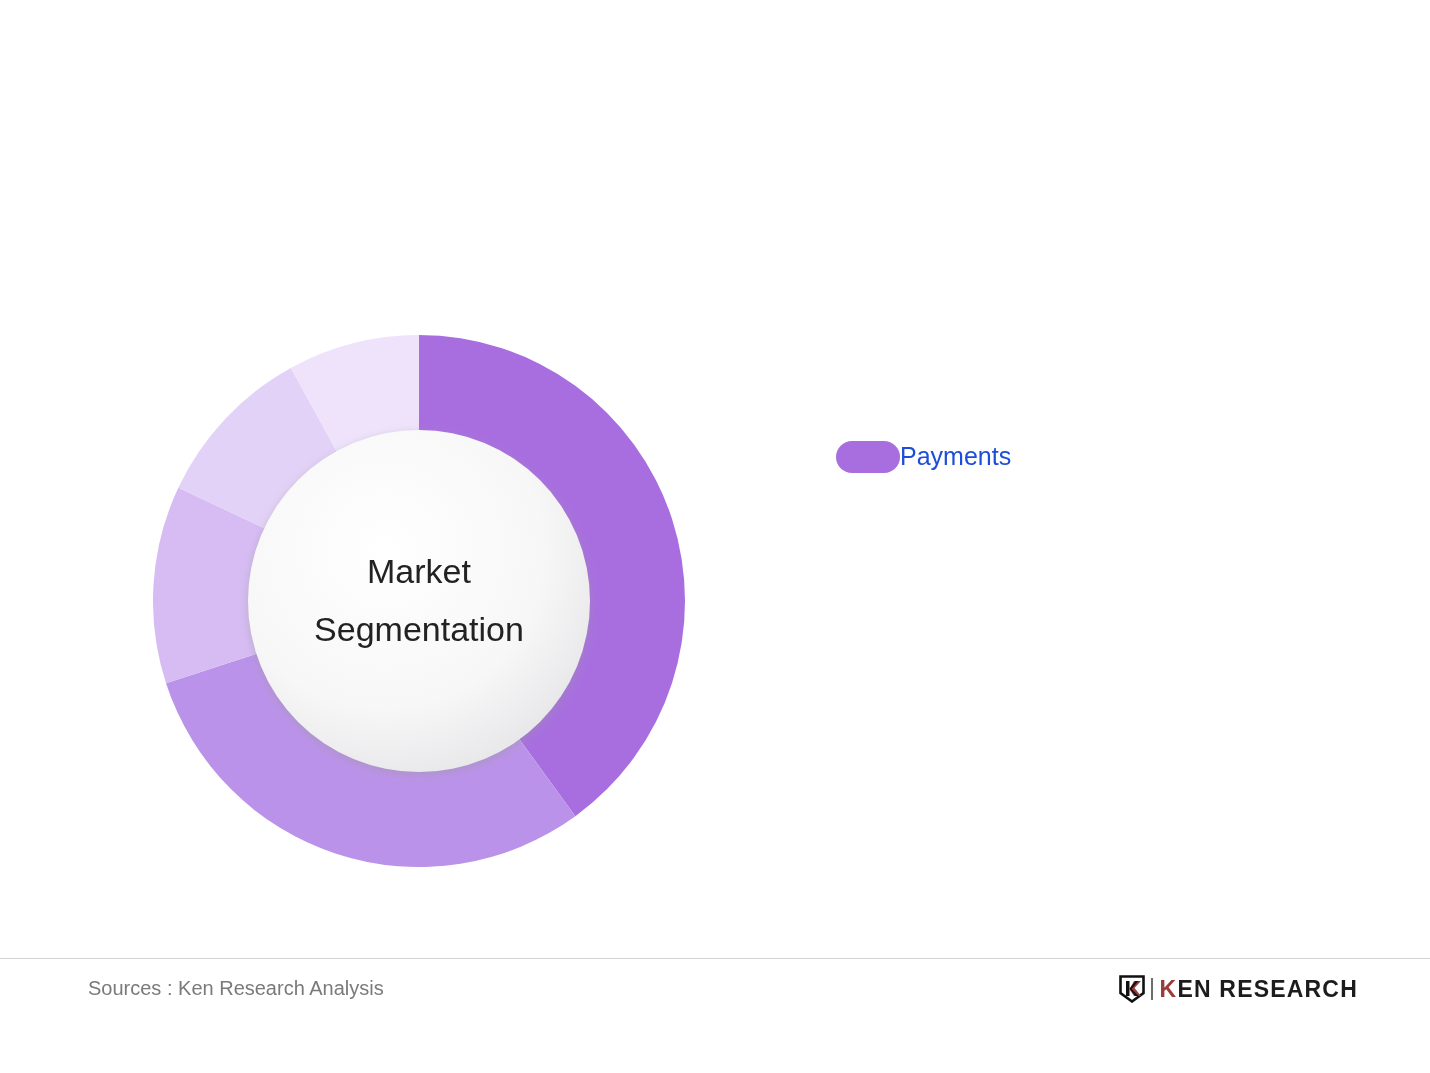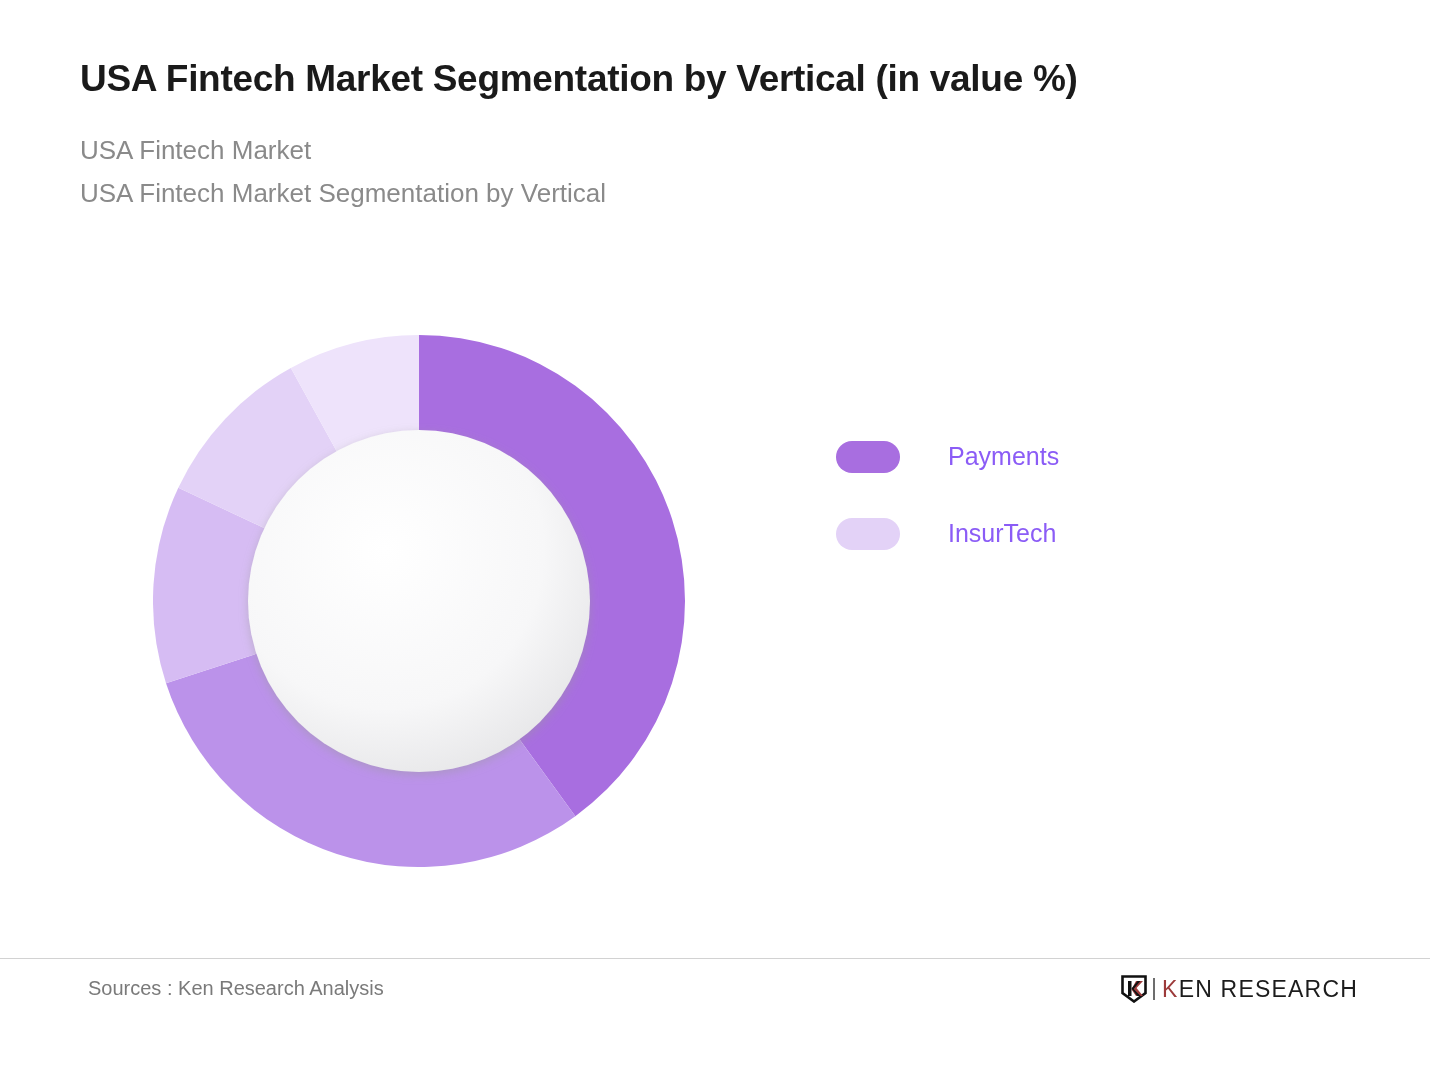--- a/index.html
+++ b/index.html
@@ -44,58 +44,51 @@
   .legend{
     position:absolute;left:836px;top:118px;width:430px;
   }
   .legend-item{
     display:flex;align-items:center;height:77px;
   }
   .legend-swatch{
     width:64px;height:32px;border-radius:16px;flex:0 0 auto;
   }
   .legend-label{
-    margin-left:48px;font-size:25px;color:#8b5cf6;white-space:nowrap;
+    font-size:25px;color:#1d4ed8;white-space:nowrap;
   }
 
   
   .footer-rule{
     position:absolute;left:0;top:958px;width:1430px;height:1px;background:#d2d2d2;
   }
   .footer{
     position:absolute;left:0;top:959px;width:1430px;height:114px;margin-left:8px;
   }
   .source-text{
     position:absolute;left:80px;top:18px;font-size:20px;color:#7a7a7a;
   }
   .logo{
     position:absolute;right:80px;top:8px;display:flex;align-items:center;height:44px;
   }
   .logo-mark{width:26px;height:28px;flex:0 0 auto;}
   .logo-divider{
     width:2px;height:22px;background:#6d6d6d;margin:0 7px 0 6px;flex:0 0 auto;
   }
   .logo-text{
-    font-size:23px;font-weight:normal;letter-spacing:1.2px;color:#1c1c1c;
+    font-size:23px;font-weight:bold;letter-spacing:1.2px;color:#1c1c1c;
     font-family:"Liberation Sans", sans-serif;white-space:nowrap;
   }
   .logo-k{color:#9d3b3b;}
 </style>
 </head>
 <body>
 
 <div class="slide">
 
-  <div class="header">
-    <h1 class="chart-title">USA Fintech Market Segmentation by Vertical (in value %)</h1>
-    <div class="subtitles">
-      <div class="subtitle">USA Fintech Market</div>
-      <div class="subtitle">USA Fintech Market Segmentation by Vertical</div>
-    </div>
-  </div>
 
   <div class="body-area">
 
     <div class="donut-wrap">
       <svg class="donut-svg" viewBox="0 0 532 532">
         <defs>
           <radialGradient id="innerGrad" cx="40%" cy="35%" r="75%">
             <stop offset="0%" stop-color="#ffffff"></stop>
             <stop offset="62%" stop-color="#f7f7f8"></stop>
             <stop offset="100%" stop-color="#e3e3e5"></stop>
@@ -107,30 +100,30 @@
         <g id="slice-group">
             <path d="M 266 266 L 266 0 A 266 266 0 0 1 422.35087710979786 481.19852050373606 Z" fill="#a86ee0"></path>
             <path d="M 266 266 L 422.35087710979786 481.19852050373606 A 266 266 0 0 1 13.018966665489188 348.1985205037362 Z" fill="#bb92ea"></path>
             <path d="M 266 266 L 13.018966665489188 348.1985205037362 A 266 266 0 0 1 25.31600404403875 152.7427084436908 Z" fill="#d6bcf3"></path>
             <path d="M 266 266 L 25.31600404403875 152.7427084436908 A 266 266 0 0 1 137.85352268894354 32.902423108332414 Z" fill="#e3d2f7"></path>
             <path d="M 266 266 L 137.85352268894354 32.902423108332414 A 266 266 0 0 1 265.99999999999994 0 Z" fill="#eee3fb"></path>
           </g>
         <circle cx="266" cy="266" r="171" fill="url(#innerGrad)" filter="url(#innerShadow)"></circle>
       </svg>
 
+      <div class="center-label">
+        <div class="cl-line">Market</div>
+        <div class="cl-line">Segmentation</div>
+      </div>
     </div>
 
     <div class="legend" id="legend">
         <div class="legend-item">
           <span class="legend-swatch" style="background: rgb(168, 110, 224);"></span>
           <span class="legend-label">Payments</span>
-        </div>
-        <div class="legend-item">
-          <span class="legend-swatch" style="background: rgb(227, 210, 247);"></span>
-          <span class="legend-label">InsurTech</span>
         </div>
       </div>
   </div>
 
   <div class="footer-rule"></div>
   <div class="footer">
     <div class="source-text">Sources : Ken Research Analysis</div>
 
     <div class="logo">
       <svg class="logo-mark" viewBox="0 0 26 28">

